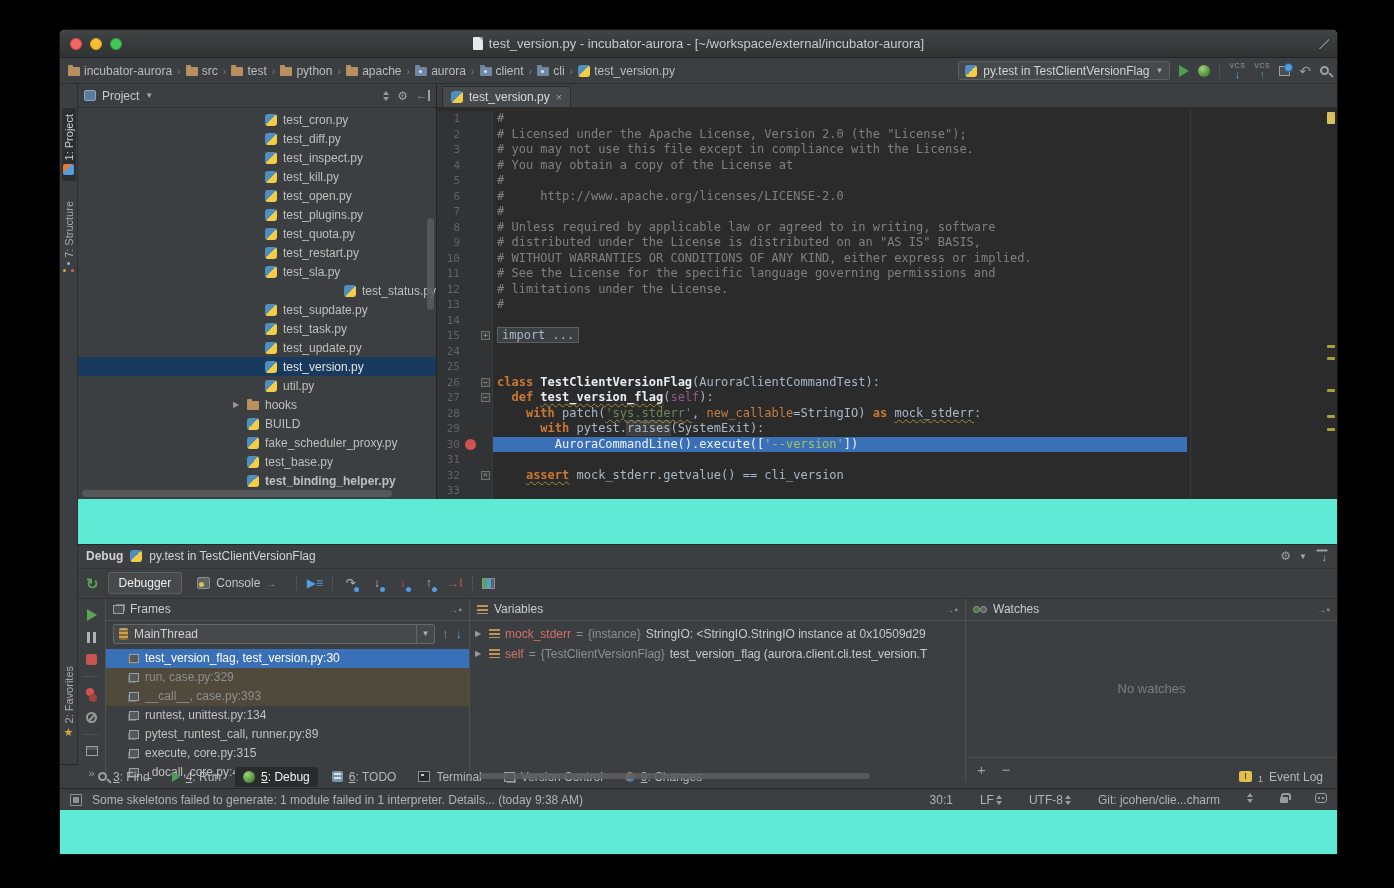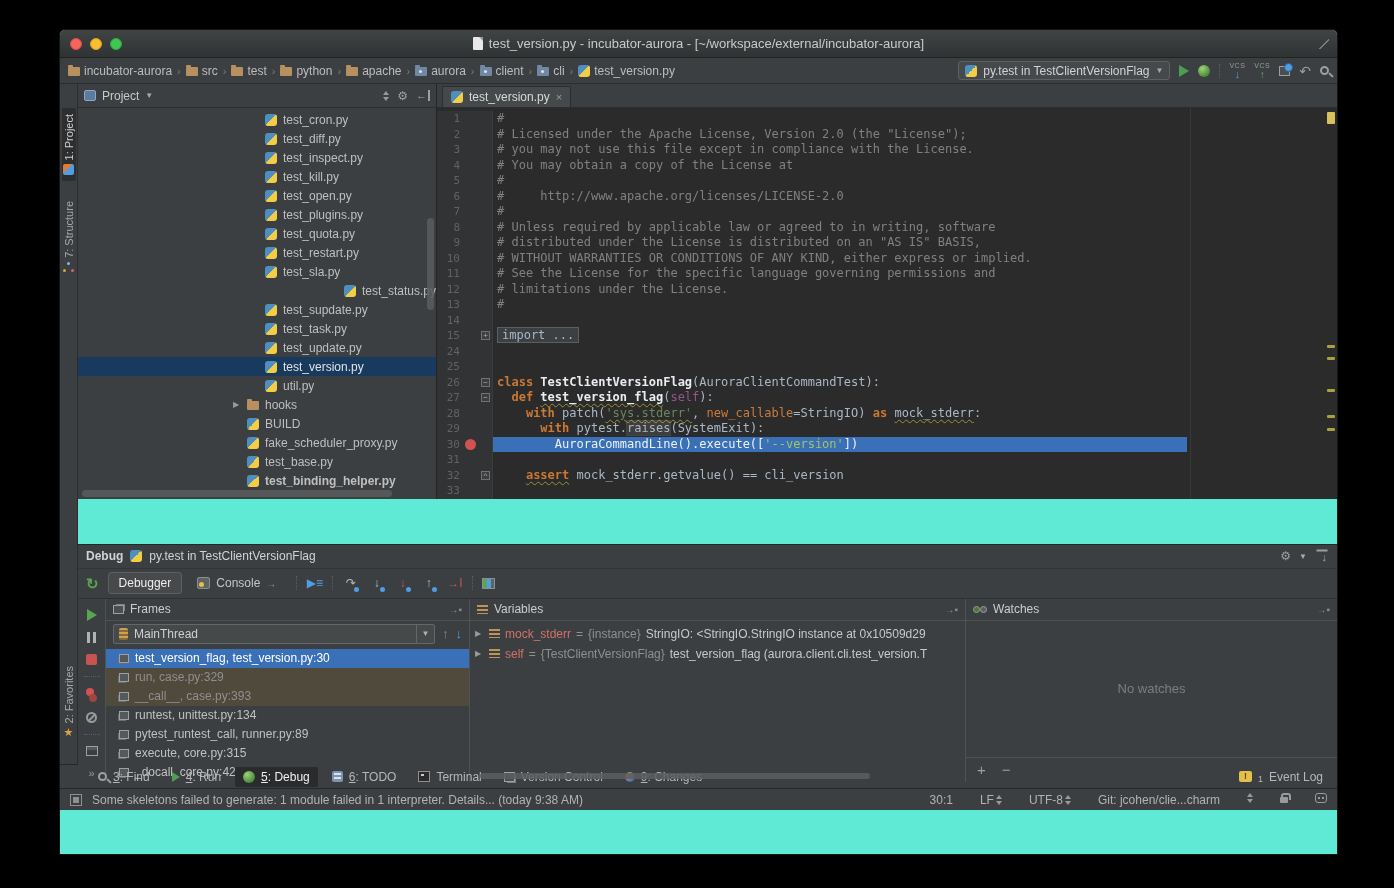--- a/index.html
+++ b/index.html
@@ -172,21 +172,21 @@
   .ic-watches::before{content:"";position:absolute;left:0;top:0;width:5px;height:5px;border:1px solid #7fa86d;border-radius:50%;background:#55714a;}
   .ic-watches::after{content:"";position:absolute;right:0;top:0;width:5px;height:5px;border:1px solid #9aa0a3;border-radius:50%;background:#5b5f61;}
   .thread-row{height:26px;display:flex;align-items:center;gap:7px;padding:3px 7px 3px 7px;}
   .thread-combo{flex:1;height:20px;background:#45494a;border:1px solid #646768;border-radius:2px;display:flex;
     align-items:center;gap:6px;padding:0 0 0 5px;font-size:12px;color:#d0d0d0;}
   .ic-thread{width:9px;height:12px;border-radius:2px;background:repeating-linear-gradient(#caa052 0 2px,#8a6b35 2px 4px);}
   .thread-dd{margin-left:auto;width:18px;height:100%;border-left:1px solid #646768;display:flex;align-items:center;justify-content:center;color:#b0b0b0;font-size:8px;}
   .arrow-up{color:#8f8f8f;font-weight:bold;font-size:13px;}
   .arrow-down{color:#4f9ee3;font-weight:bold;font-size:13px;}
   .frames-list{flex:1;overflow:hidden;padding-top:2px;}
-  .frame-row{height:19px;display:flex;align-items:center;gap:6px;padding-left:13px;font-size:12px;color:#c0c0c0;white-space:nowrap;}
+  .frame-row{height:19px;display:flex;align-items:center;gap:6px;padding-left:23px;font-size:12px;color:#c0c0c0;white-space:nowrap;}
   .frame-row.selected{background:#3a70b8;color:#ffffff;}
   .frame-row.lib{background:#4f4a3b;color:#8f8f8f;}
   .ic-frame{width:10px;height:9px;border:1px solid #9aa0a3;background:#55595b;box-shadow:-2px 2px 0 -1px #6a6e70;}
   .vars-list{flex:1;overflow:hidden;padding-top:3px;}
   .var-row{height:20px;display:flex;align-items:center;gap:5px;padding-left:5px;font-size:12px;white-space:nowrap;overflow:hidden;}
   .var-expand{color:#9a9a9a;font-size:8px;width:9px;}
   .var-name{color:#d1706b;}
   .var-eq,.var-type{color:#8f8f8f;}
   .var-value{color:#c8c8c8;overflow:hidden;text-overflow:clip;}
   .hscroll{position:absolute;left:10px;bottom:3px;height:6px;width:390px;background:#5a5d5f;border-radius:3px;opacity:.85;}

